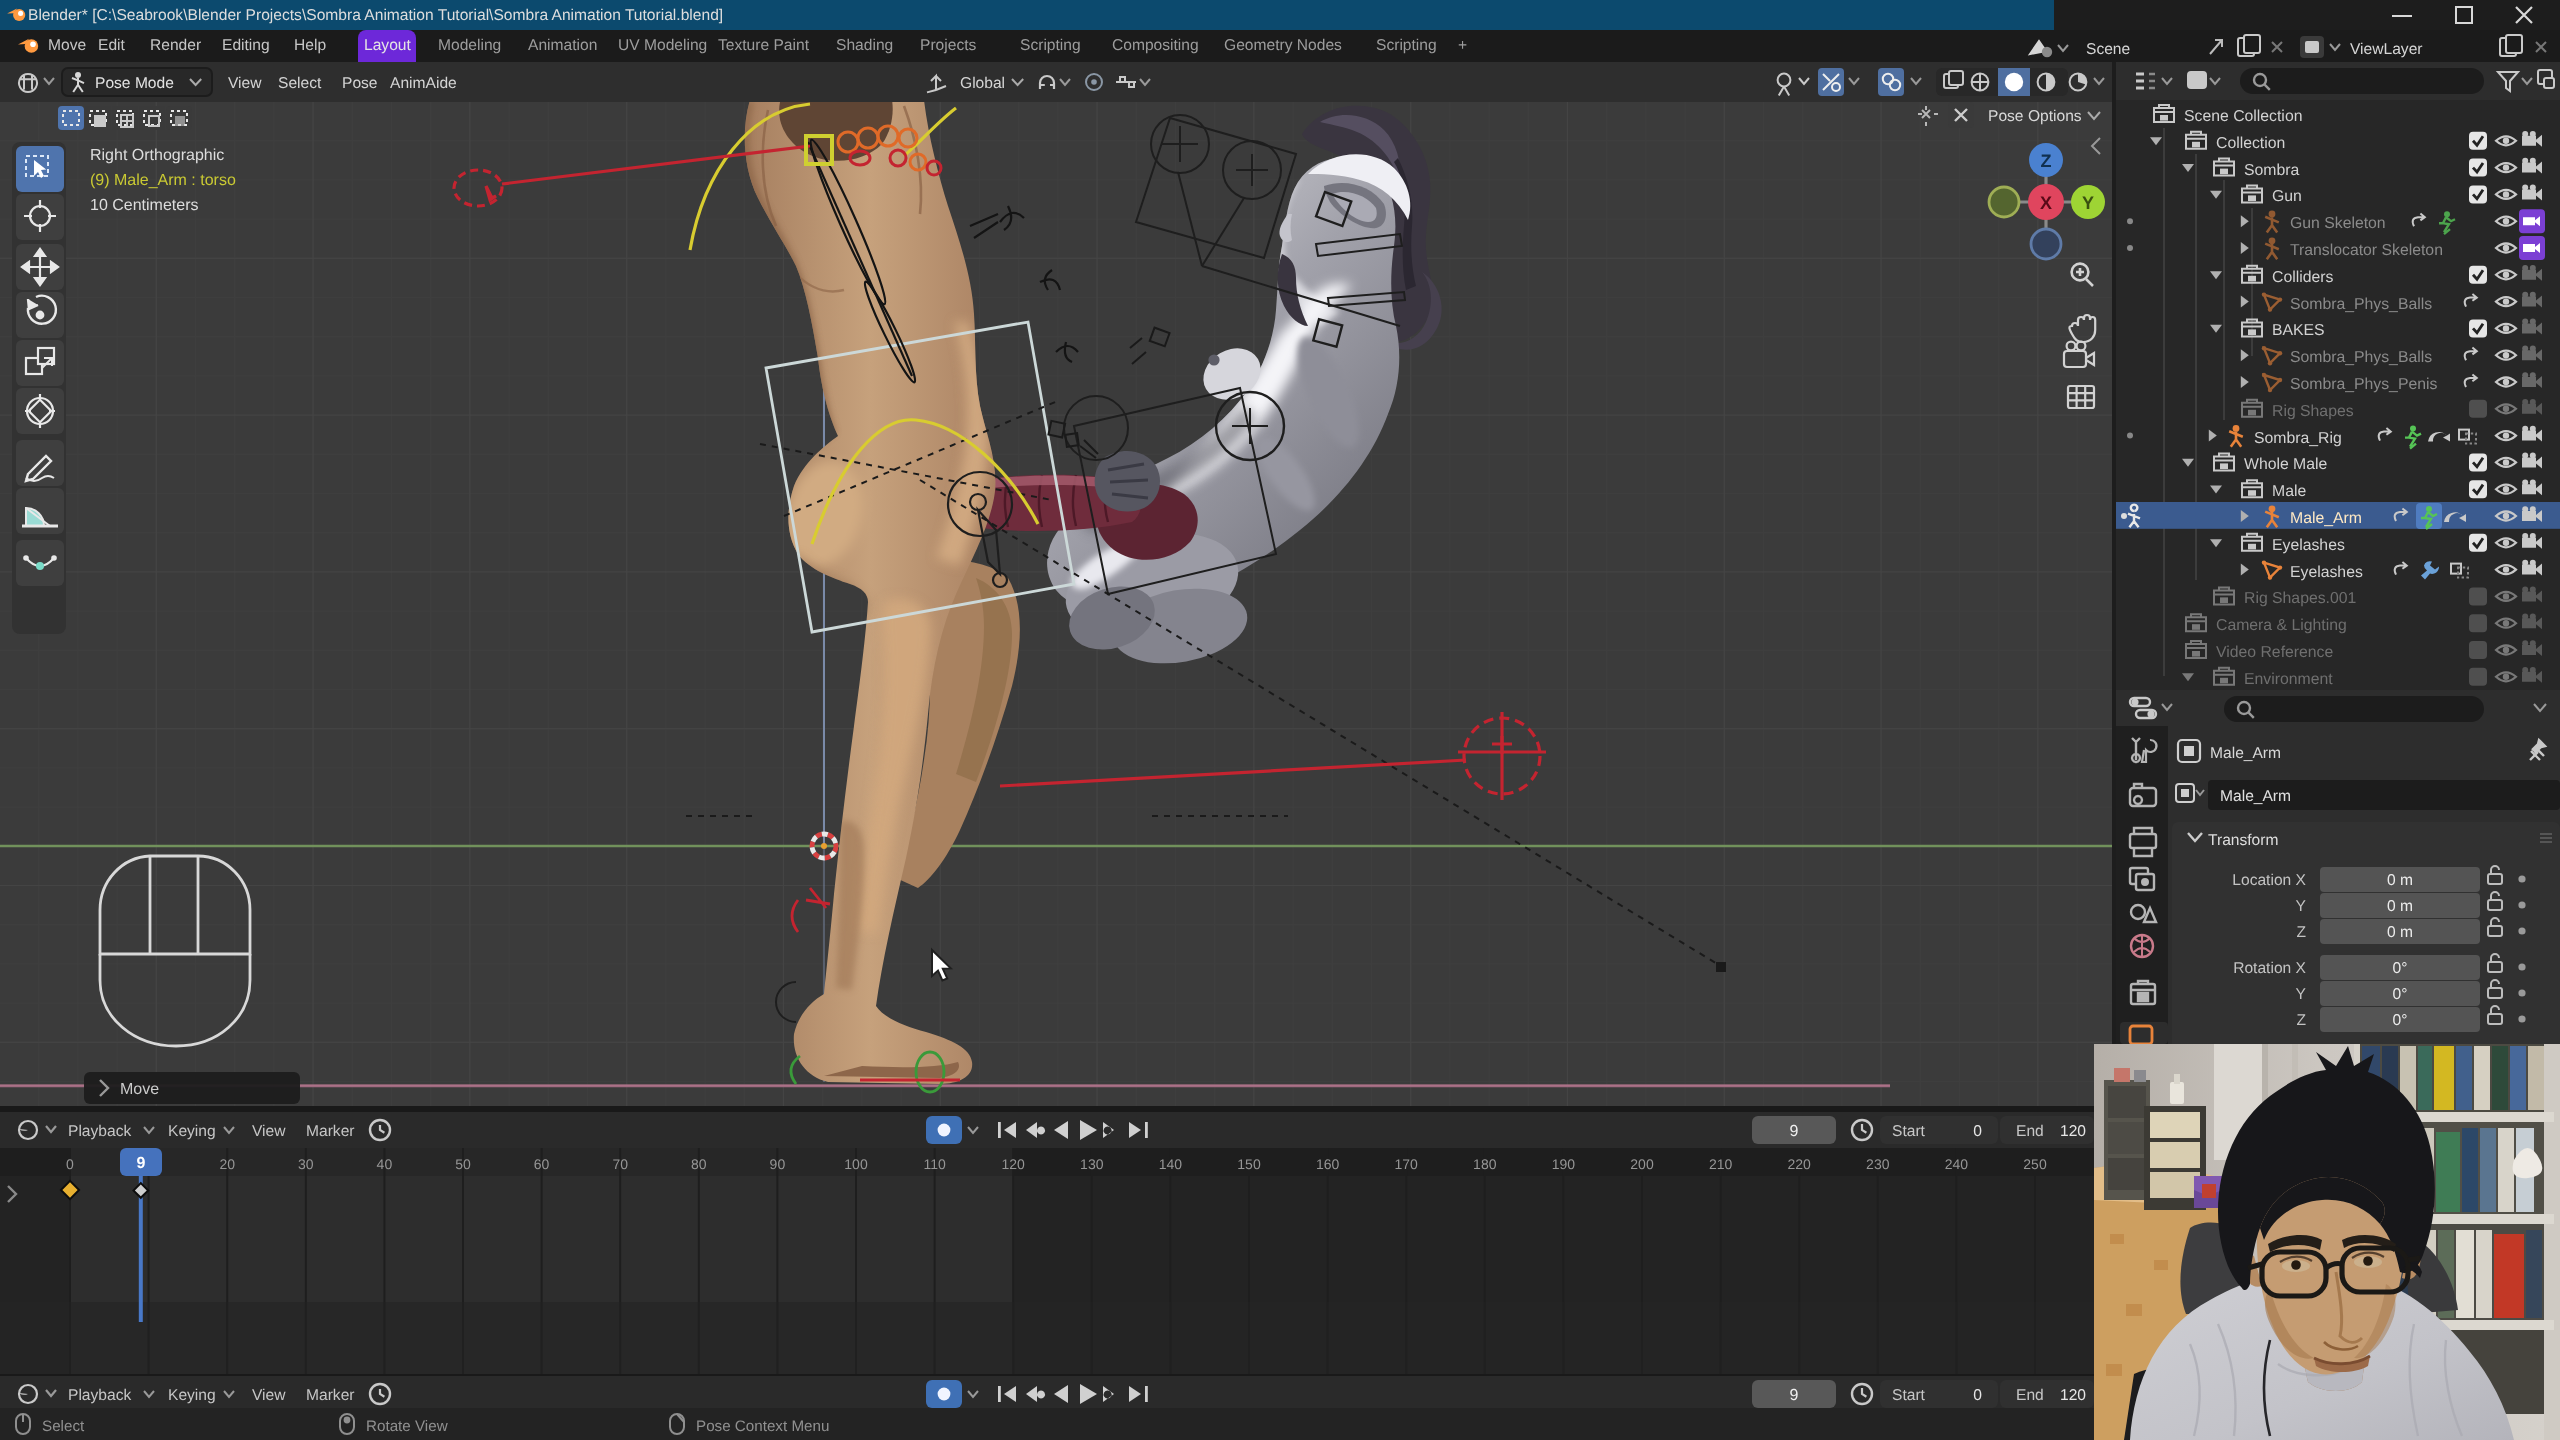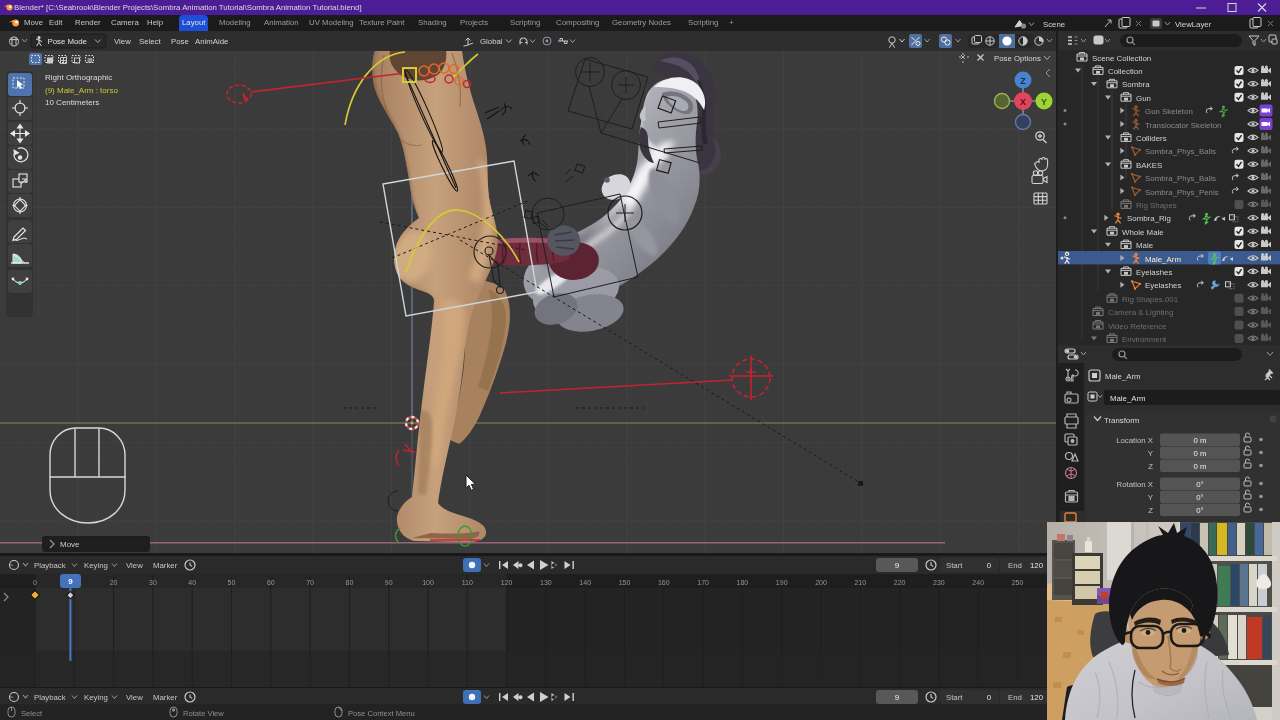--- a/index.html
+++ b/index.html
@@ -2,28 +2,28 @@
 <html><head>
 <meta charset="utf-8">
 <style>
 * { margin:0; padding:0; box-sizing:border-box; }
 html,body { width:1280px; height:720px; overflow:hidden; background:#1d1d1d;
   font-family:"Liberation Sans", sans-serif; }
 .abs { position:absolute; }
 svg text { font-family:"Liberation Sans", sans-serif; }
 #stage { position:relative; width:1280px; height:720px; }
 
-#titlebar { left:0; top:0; width:1280px; height:15px; background:#4c1d95; color:#dedede;
+#titlebar { left:0; top:0; width:1027px; height:15px; background:#0c4a6e; color:#dedede;
   font-size:7.8px; line-height:15px; }
 #titletext { left:14px; top:0; }
 
 #topbar { left:0; top:15px; width:1280px; height:16px; background:#1b1b1b; color:#c6c6c6; font-size:7.8px; }
 .menuitem { position:absolute; top:3px; }
 .wstab { position:absolute; top:0; height:16px; line-height:16px; color:#9d9d9d; }
-.wstab.active { background:#1d4ed8; color:#e4e4e4; border-radius:4px 4px 0 0; padding:0 3px; margin-left:-3px; }
+.wstab.active { background:#6d28d9; color:#e4e4e4; border-radius:4px 4px 0 0; padding:0 3px; margin-left:-3px; }
 
 #vphdr { left:0; top:31px; width:1056px; height:20px; background:#2e2e2e; color:#d4d4d4; font-size:11px; }
 
 #vp { left:0; top:51px; width:1056px; height:502px; background:#3b3b3b; overflow:hidden; }
 
 #outliner { left:1058px; top:31px; width:222px; height:314px; background:#272727; overflow:hidden; }
 #outhdr { position:absolute; left:0; top:0; width:222px; height:19px; background:#2d2d2d; }
 
 #props { left:1058px; top:345px; width:222px; height:375px; background:#2d2d2d; overflow:hidden; }
 
@@ -54,21 +54,21 @@
 
   <div id="topbar" class="abs">
     <svg class="abs" style="left:8px;top:3px" width="13" height="10" viewBox="0 0 12 10">
       <circle cx="7.2" cy="5" r="3.4" fill="#ff9a40"></circle>
       <path d="M0.5 4.2 L6 1.4 L4.2 4.0 Z" fill="#ff9a40"></path>
       <circle cx="8.0" cy="4.1" r="1.4" fill="#fff"></circle>
     </svg>
     <span class="menuitem" style="left:24px">Move</span>
     <span class="menuitem" style="left:49px">Edit</span>
     <span class="menuitem" style="left:75px">Render</span>
-    <span class="menuitem" style="left:111px">Camera</span>
+    <span class="menuitem" style="left:111px">Editing</span>
     <span class="menuitem" style="left:147px">Help</span>
     <span class="wstab active" style="left:182px">Layout</span>
     <span class="wstab" style="left:219px">Modeling</span>
     <span class="wstab" style="left:264px">Animation</span>
     <span class="wstab" style="left:309px">UV Modeling</span>
     <span class="wstab" style="left:359px">Texture Paint</span>
     <span class="wstab" style="left:418px">Shading</span>
     <span class="wstab" style="left:460px">Projects</span>
     <span class="wstab" style="left:510px">Scripting</span>
     <span class="wstab" style="left:556px">Compositing</span>

